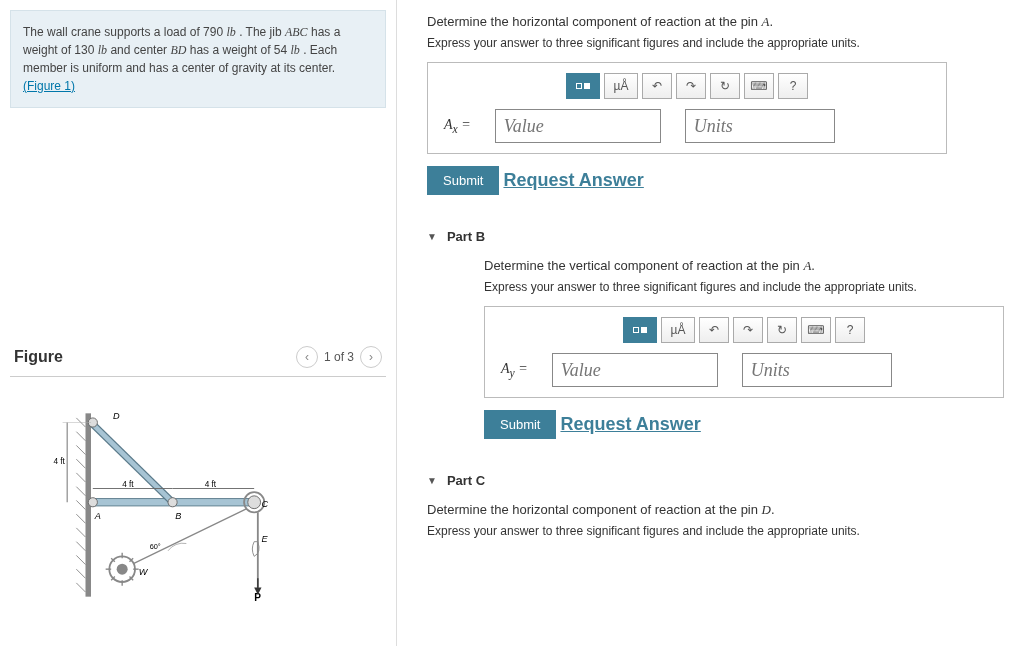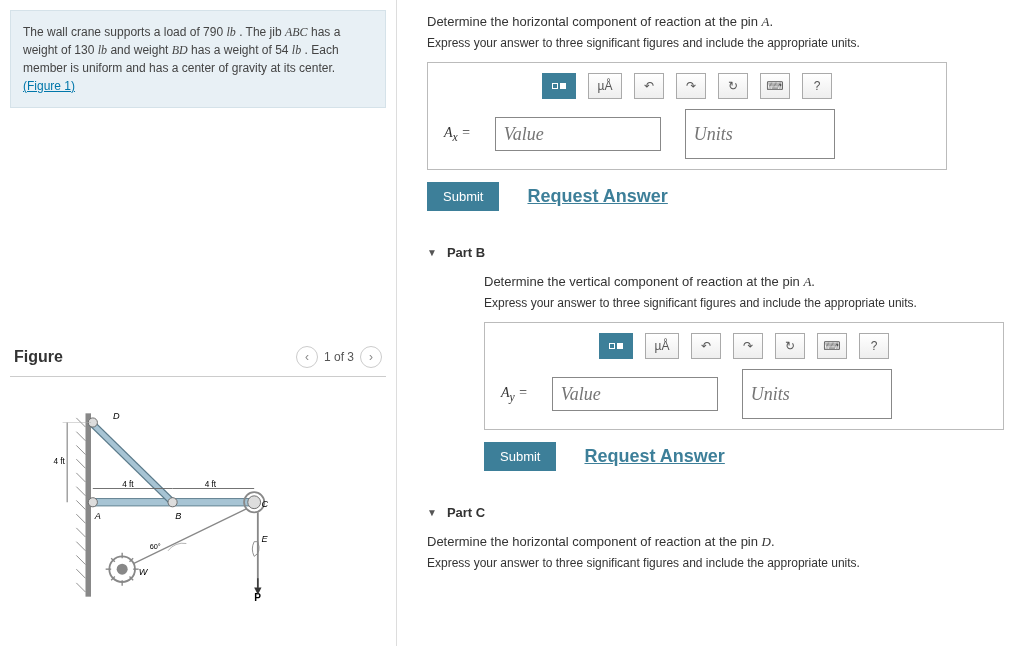--- a/index.html
+++ b/index.html
@@ -19,40 +19,40 @@
   .figure-img { padding: 18px; }
   .figure-svg { width: 280px; height: 220px; }
   .part-header { display: flex; align-items: center; gap: 10px; padding: 12px 0 10px 0; margin-top: 8px; }
   .collapse-caret { font-size: 10px; color: #555; }
   .part-header h4 { font-size: 13px; font-weight: bold; }
   .part-body { padding: 4px 0 14px 24px; }
   .prompt { font-size: 13px; color: #333; margin-bottom: 6px; }
   .prompt .mathvar { font-style: italic; font-family: 'Times New Roman', serif; }
   .instr { font-size: 12px; font-weight: normal; margin-bottom: 12px; }
   .answer-box { border: 1px solid #bbb; padding: 10px; margin-bottom: 12px; background: #fff; width: 520px; }
-  .toolbar { display: flex; gap: 12px; margin-bottom: 10px; justify-content: center; }
+  .toolbar { display: flex; gap: 4px; margin-bottom: 10px; justify-content: center; }
   .tb-btn { width: 30px; height: 26px; border: 1px solid #aaa; background: linear-gradient(#fff,#eee); display: flex; align-items: center; justify-content: center; font-size: 12px; color: #555; cursor: pointer; }
   .tb-btn.wide { min-width: 34px; }
   .input-row { display: flex; align-items: center; gap: 24px; padding-left: 6px; }
   .var-label { font-style: italic; font-family: 'Times New Roman', serif; font-size: 14px; color: #333; }
   .val-input { width: 166px; height: 34px; border: 1px solid #888; padding: 4px 8px; font-style: italic; font-family: 'Times New Roman', serif; font-size: 18px; color: #aaa; background: #fff; }
-  .unit-input { width: 150px; height: 50px; border: 1px solid #888; padding: 4px 8px; font-style: italic; font-family: 'Times New Roman', serif; font-size: 18px; color: #aaa; background: #fff; }
-  .submit-row { display: flex; align-items: center; gap: 28px; }
+  .unit-input { width: 150px; height: 34px; border: 1px solid #888; padding: 4px 8px; font-style: italic; font-family: 'Times New Roman', serif; font-size: 18px; color: #aaa; background: #fff; }
+  .submit-row { display: flex; align-items: center; gap: 4px; }
   .submit-btn { background: #3d7f99; color: #fff; border: none; padding: 7px 16px; font-size: 13px; cursor: pointer; }
   .req-link { color: #3d7f99; font-size: 18px; text-decoration: underline; font-weight: bold; }
   .tb-templates { background: #3d7f99; color:#fff; border-color:#3d7f99; }
   .tb-templates span { display:inline-block; width:6px; height:6px; border:1px solid #fff; margin:0 1px; }
 </style>
 </head>
 <body>
 
 <div class="container">
   <div class="left-col">
     <div class="problem-box">
-      <span>The wall crane supports a load of 790 </span><span class="ital">lb</span><span> . The jib </span><span class="ital">ABC</span><span> has a weight of 130 </span><span class="ital">lb</span><span> and weight </span><span class="ital">BD</span><span> has a weight of 54 </span><span class="ital">lb</span><span> . Each member is uniform and has a center of gravity at its center.</span><br>
+      <span>The wall crane supports a load of 790 </span><span class="ital">lb</span><span> . The jib </span><span class="ital">ABC</span><span> has a weight of 130 </span><span class="ital">lb</span><span> and center </span><span class="ital">BD</span><span> has a weight of 54 </span><span class="ital">lb</span><span> . Each member is uniform and has a center of gravity at its center.</span><br>
       <a href="#">(Figure 1)</a>
     </div>
 
     <div class="figure-section">
       <div class="figure-header">
         <h3>Figure</h3>
         <div class="pager">
           <div class="pager-btn">‹</div>
           <span class="pager-label">1 of 3</span>
           <div class="pager-btn">›</div>

